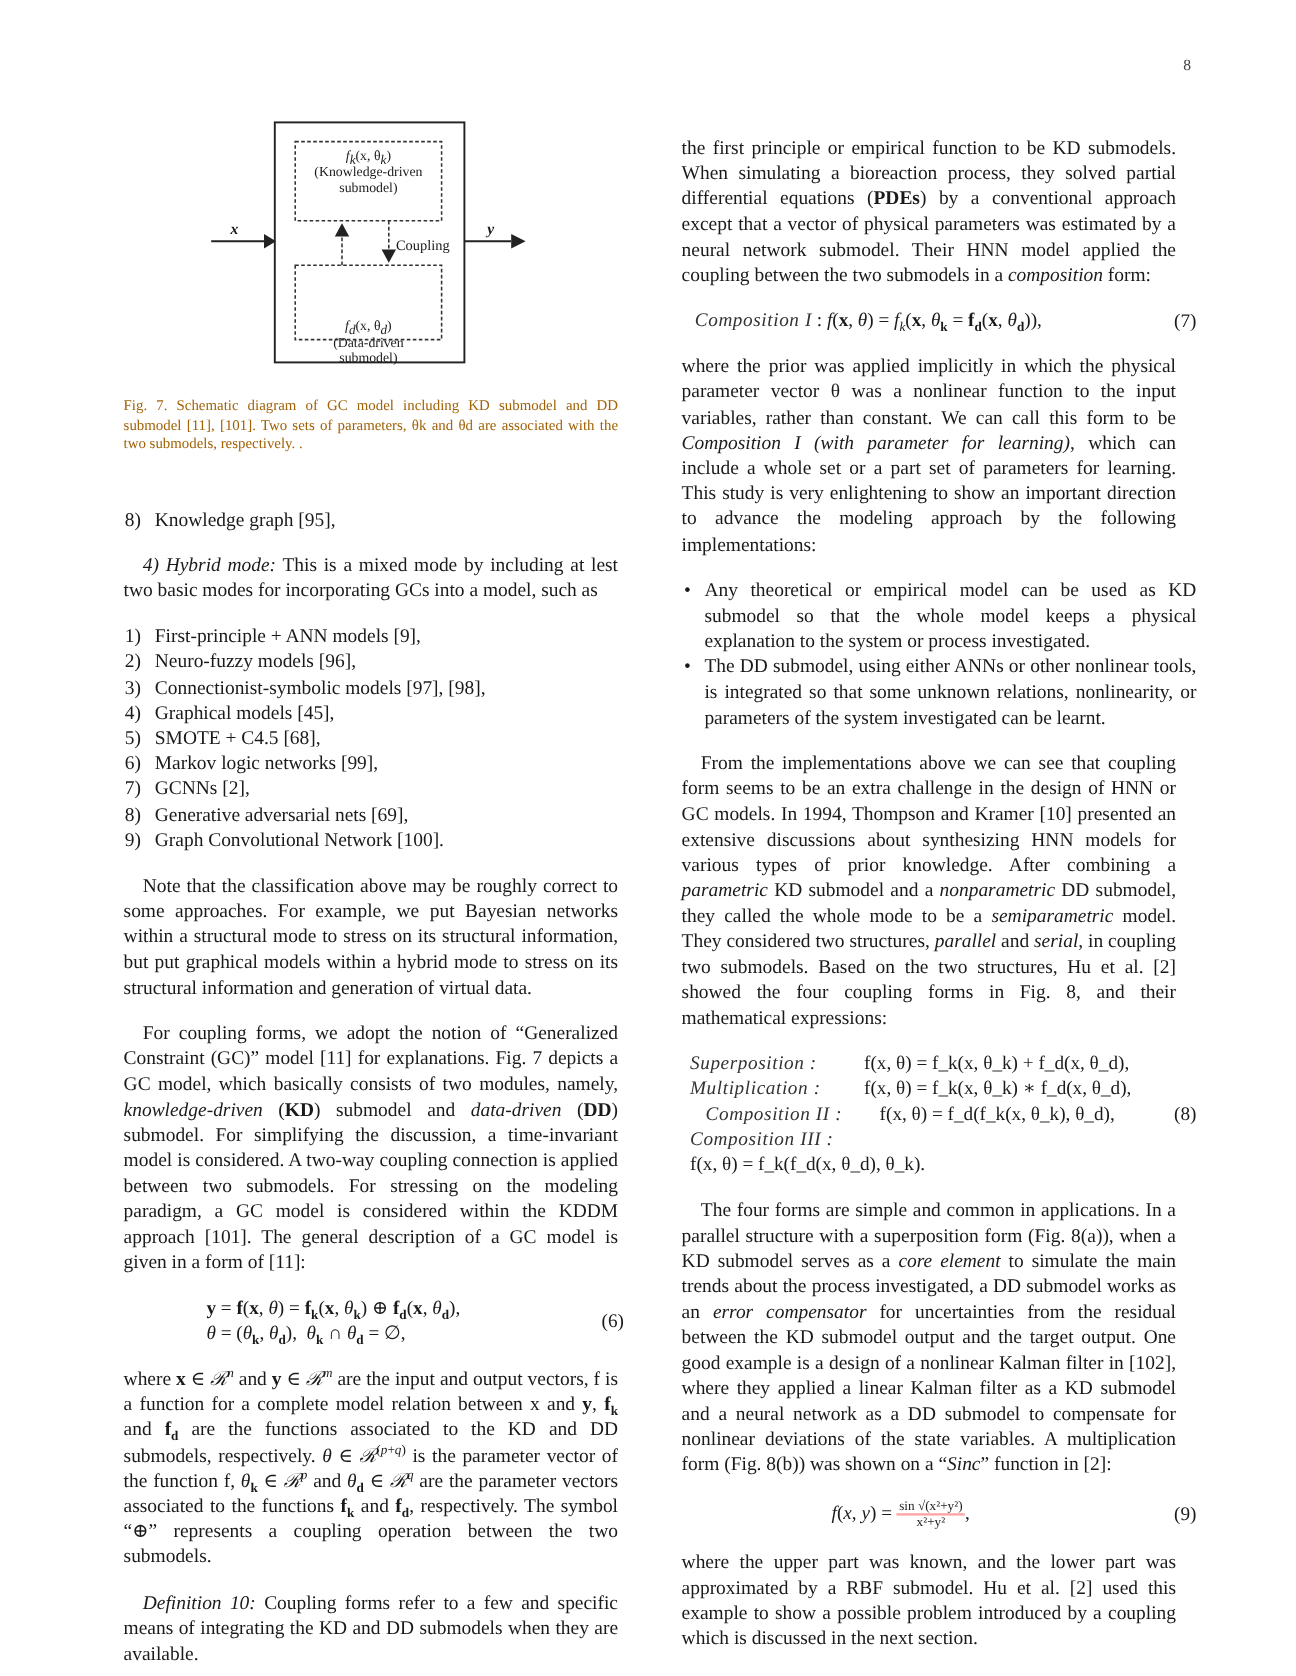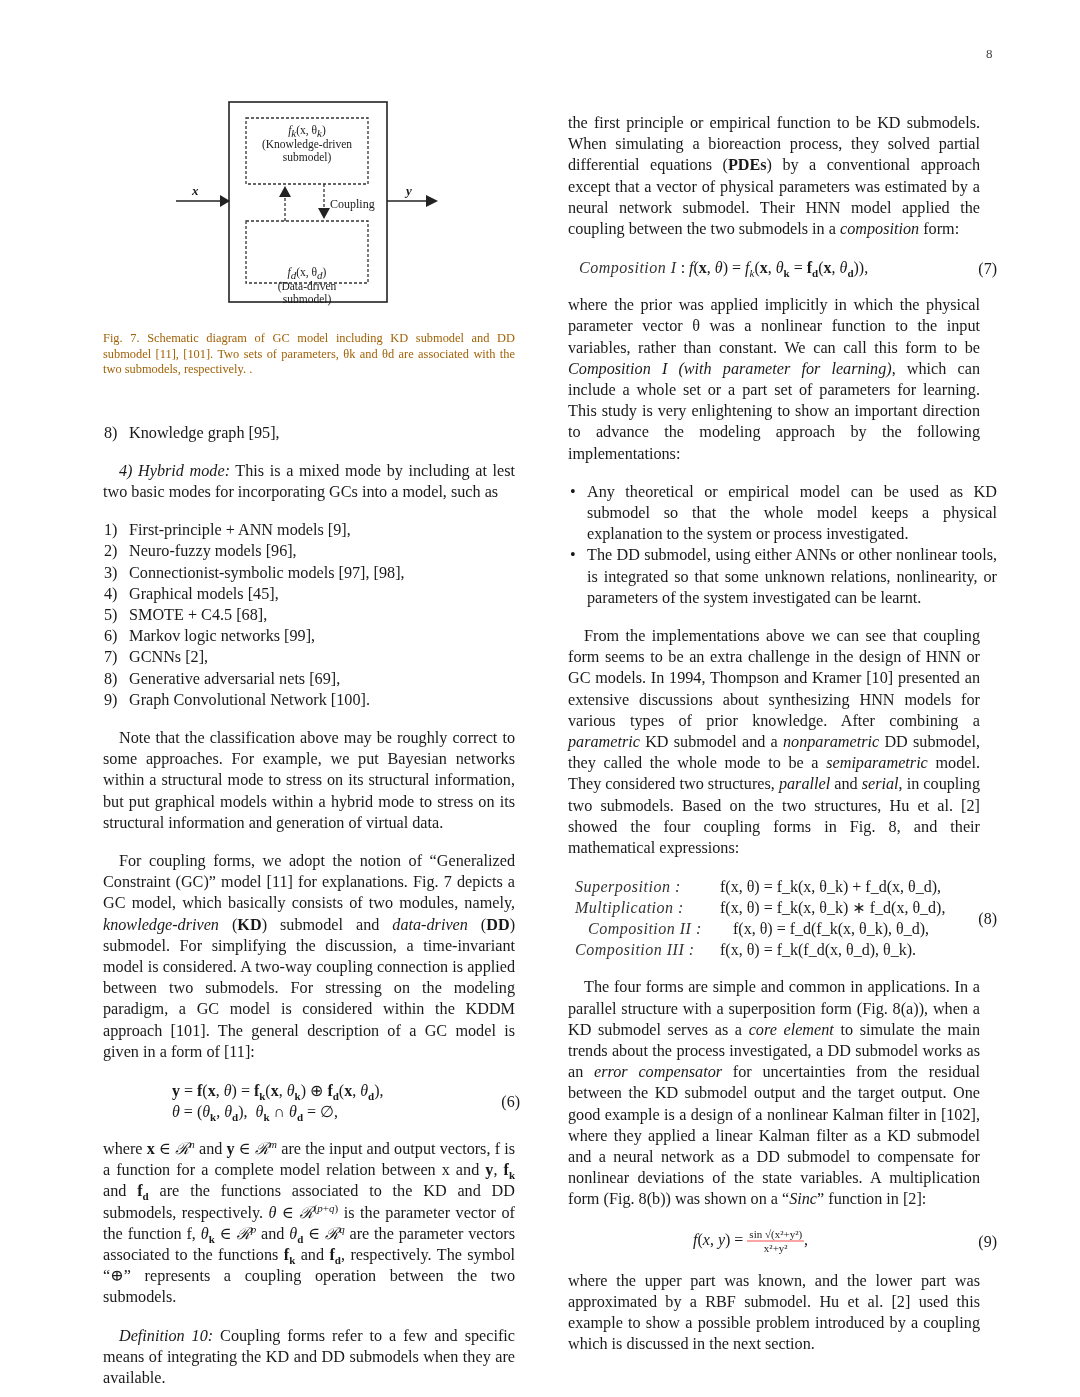--- a/index.html
+++ b/index.html
@@ -36,21 +36,21 @@
 
   ul.bullets { list-style: none; margin: 8px 0 8px 0; padding: 0; }
   ul.bullets li { padding-left: 36px; position: relative; }
   ul.bullets li .dot { position: absolute; left: 19px; top: 0; }
 
   .equation {
     position: relative; margin: 12px 12px 10px 0;
     font-family: "Liberation Serif", "DejaVu Serif", serif;
     font-size: 16px; line-height: 21px;
   }
-  .eq-body { display: inline-block; font-family: Liberation Serif, serif; }
+  .eq-body { display: inline-block; }
   .eq-num { position: absolute; right: 0; top: 50%; transform: translateY(-50%); }
   .eq-label { font-style: italic; color: #333; letter-spacing: 0.5px; }
   .bf { font-weight: bold; }
   sub, sup { font-size: 11px; line-height: 0; }
   .frac { display: inline-block; vertical-align: middle; text-align: center; font-size: 11px; line-height: 12px; }
   .frac .top { display: block; border-bottom: 2px solid #fca5a5; padding: 0 2px; }
   .frac .bot { display: block; padding: 0 2px; }
 </style>
 </head>
 <body>
@@ -158,21 +158,21 @@
   <div class="equation" style="padding-left:24px;margin:14px 0 12px 0;">
     <div class="eq-body" id="eq8-body" style="line-height:21px;"><div style="display: flex;">
           <span class="eq-label" style="width: 145px; display: inline-block;">Superposition :</span>
           <span>f(x, θ) = f_k(x, θ_k) + f_d(x, θ_d),</span>
         </div><div style="display: flex;">
           <span class="eq-label" style="width: 145px; display: inline-block;">Multiplication :</span>
           <span>f(x, θ) = f_k(x, θ_k) ∗ f_d(x, θ_d),</span>
         </div><div style="display: flex;">
           <span class="eq-label" style="width: 145px; display: inline-block; margin-left: 13px;">Composition II :</span>
           <span>f(x, θ) = f_d(f_k(x, θ_k), θ_d),</span>
-        </div><div style="display: flex;">
+        </div><div style="display: flex; flex-direction: column;">
           <span class="eq-label" style="width: 145px; display: inline-block;">Composition III :</span>
           <span>f(x, θ) = f_k(f_d(x, θ_d), θ_k).</span>
         </div></div>
     <span class="eq-num">(8)</span>
   </div>
 
   <p class="indent"><span>The four forms are simple and common in applications. In a parallel structure with a superposition form (Fig. 8(a)), when a KD submodel serves as a </span><span class="it">core element</span><span> to simulate the main trends about the process investigated, a DD submodel works as an </span><span class="it">error compensator</span><span> for uncertainties from the residual between the KD submodel output and the target output. One good example is a design of a nonlinear Kalman filter in [102], where they applied a linear Kalman filter as a KD submodel and a neural network as a DD submodel to compensate for nonlinear deviations of the state variables. A multiplication form (Fig. 8(b)) was shown on a “</span><span class="it">Sinc</span><span>” function in [2]:</span></p>
 
   <div class="equation" style="padding-left:142px;margin:10px 0 8px 0;">
     <div class="eq-body"><i>f</i>(<i>x</i>, <i>y</i>) = <span class="frac"><span class="top">sin √(x²+y²)</span><span class="bot">x²+y²</span></span><span>,</span></div>

